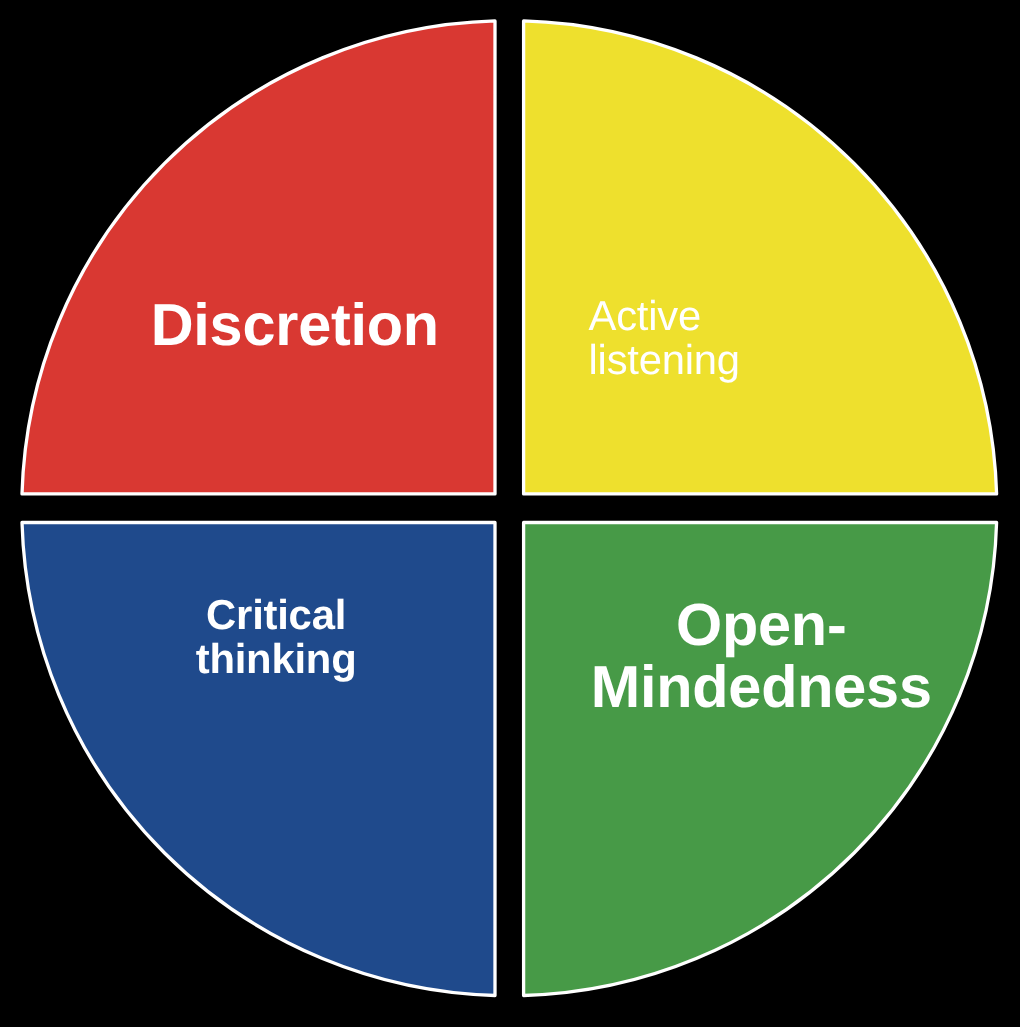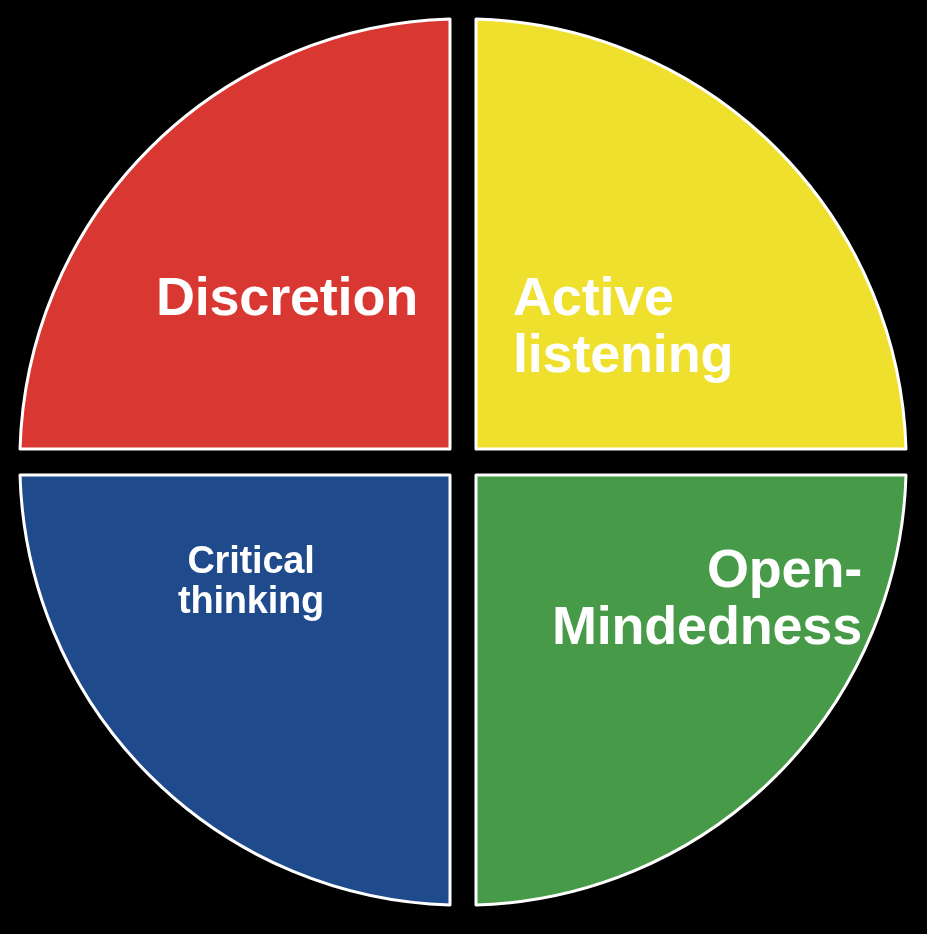--- a/index.html
+++ b/index.html
@@ -37,48 +37,48 @@
     white-space: pre-line;
     letter-spacing: -0.2px;
   }
 
   .quad-label.q-discretion {
     left: 118px;
     top: 268px;
     width: 300px;
     font-size: 54px;
     font-weight: bold;
-    text-align: right;
+    text-align: center;
   }
 
   .quad-label.q-active-listening {
-    left: 513px;
+    left: 535px;
     top: 268px;
     width: 300px;
-    font-size: 54px;
-    font-weight: bold;
+    font-size: 38px;
+    font-weight: normal;
     text-align: left;
   }
 
   .quad-label.q-critical-thinking {
     left: 120px;
     top: 540px;
     width: 262px;
     font-size: 38px;
     font-weight: bold;
     text-align: center;
   }
 
   .quad-label.q-open-mindedness {
     left: 522px;
     top: 540px;
     width: 340px;
     font-size: 54px;
     font-weight: bold;
-    text-align: right;
+    text-align: center;
   }
 </style>
 </head>
 <body>
 
 <div id="diagram-canvas">
 
   <svg class="pie-svg" viewBox="0 0 927 934">
 
     <path d="M 450 449 L 450 19 A 443 443 0 0 0 20 449 Z" stroke="#FFFFFF" stroke-width="3" stroke-linejoin="round" fill="#D93832"></path>

